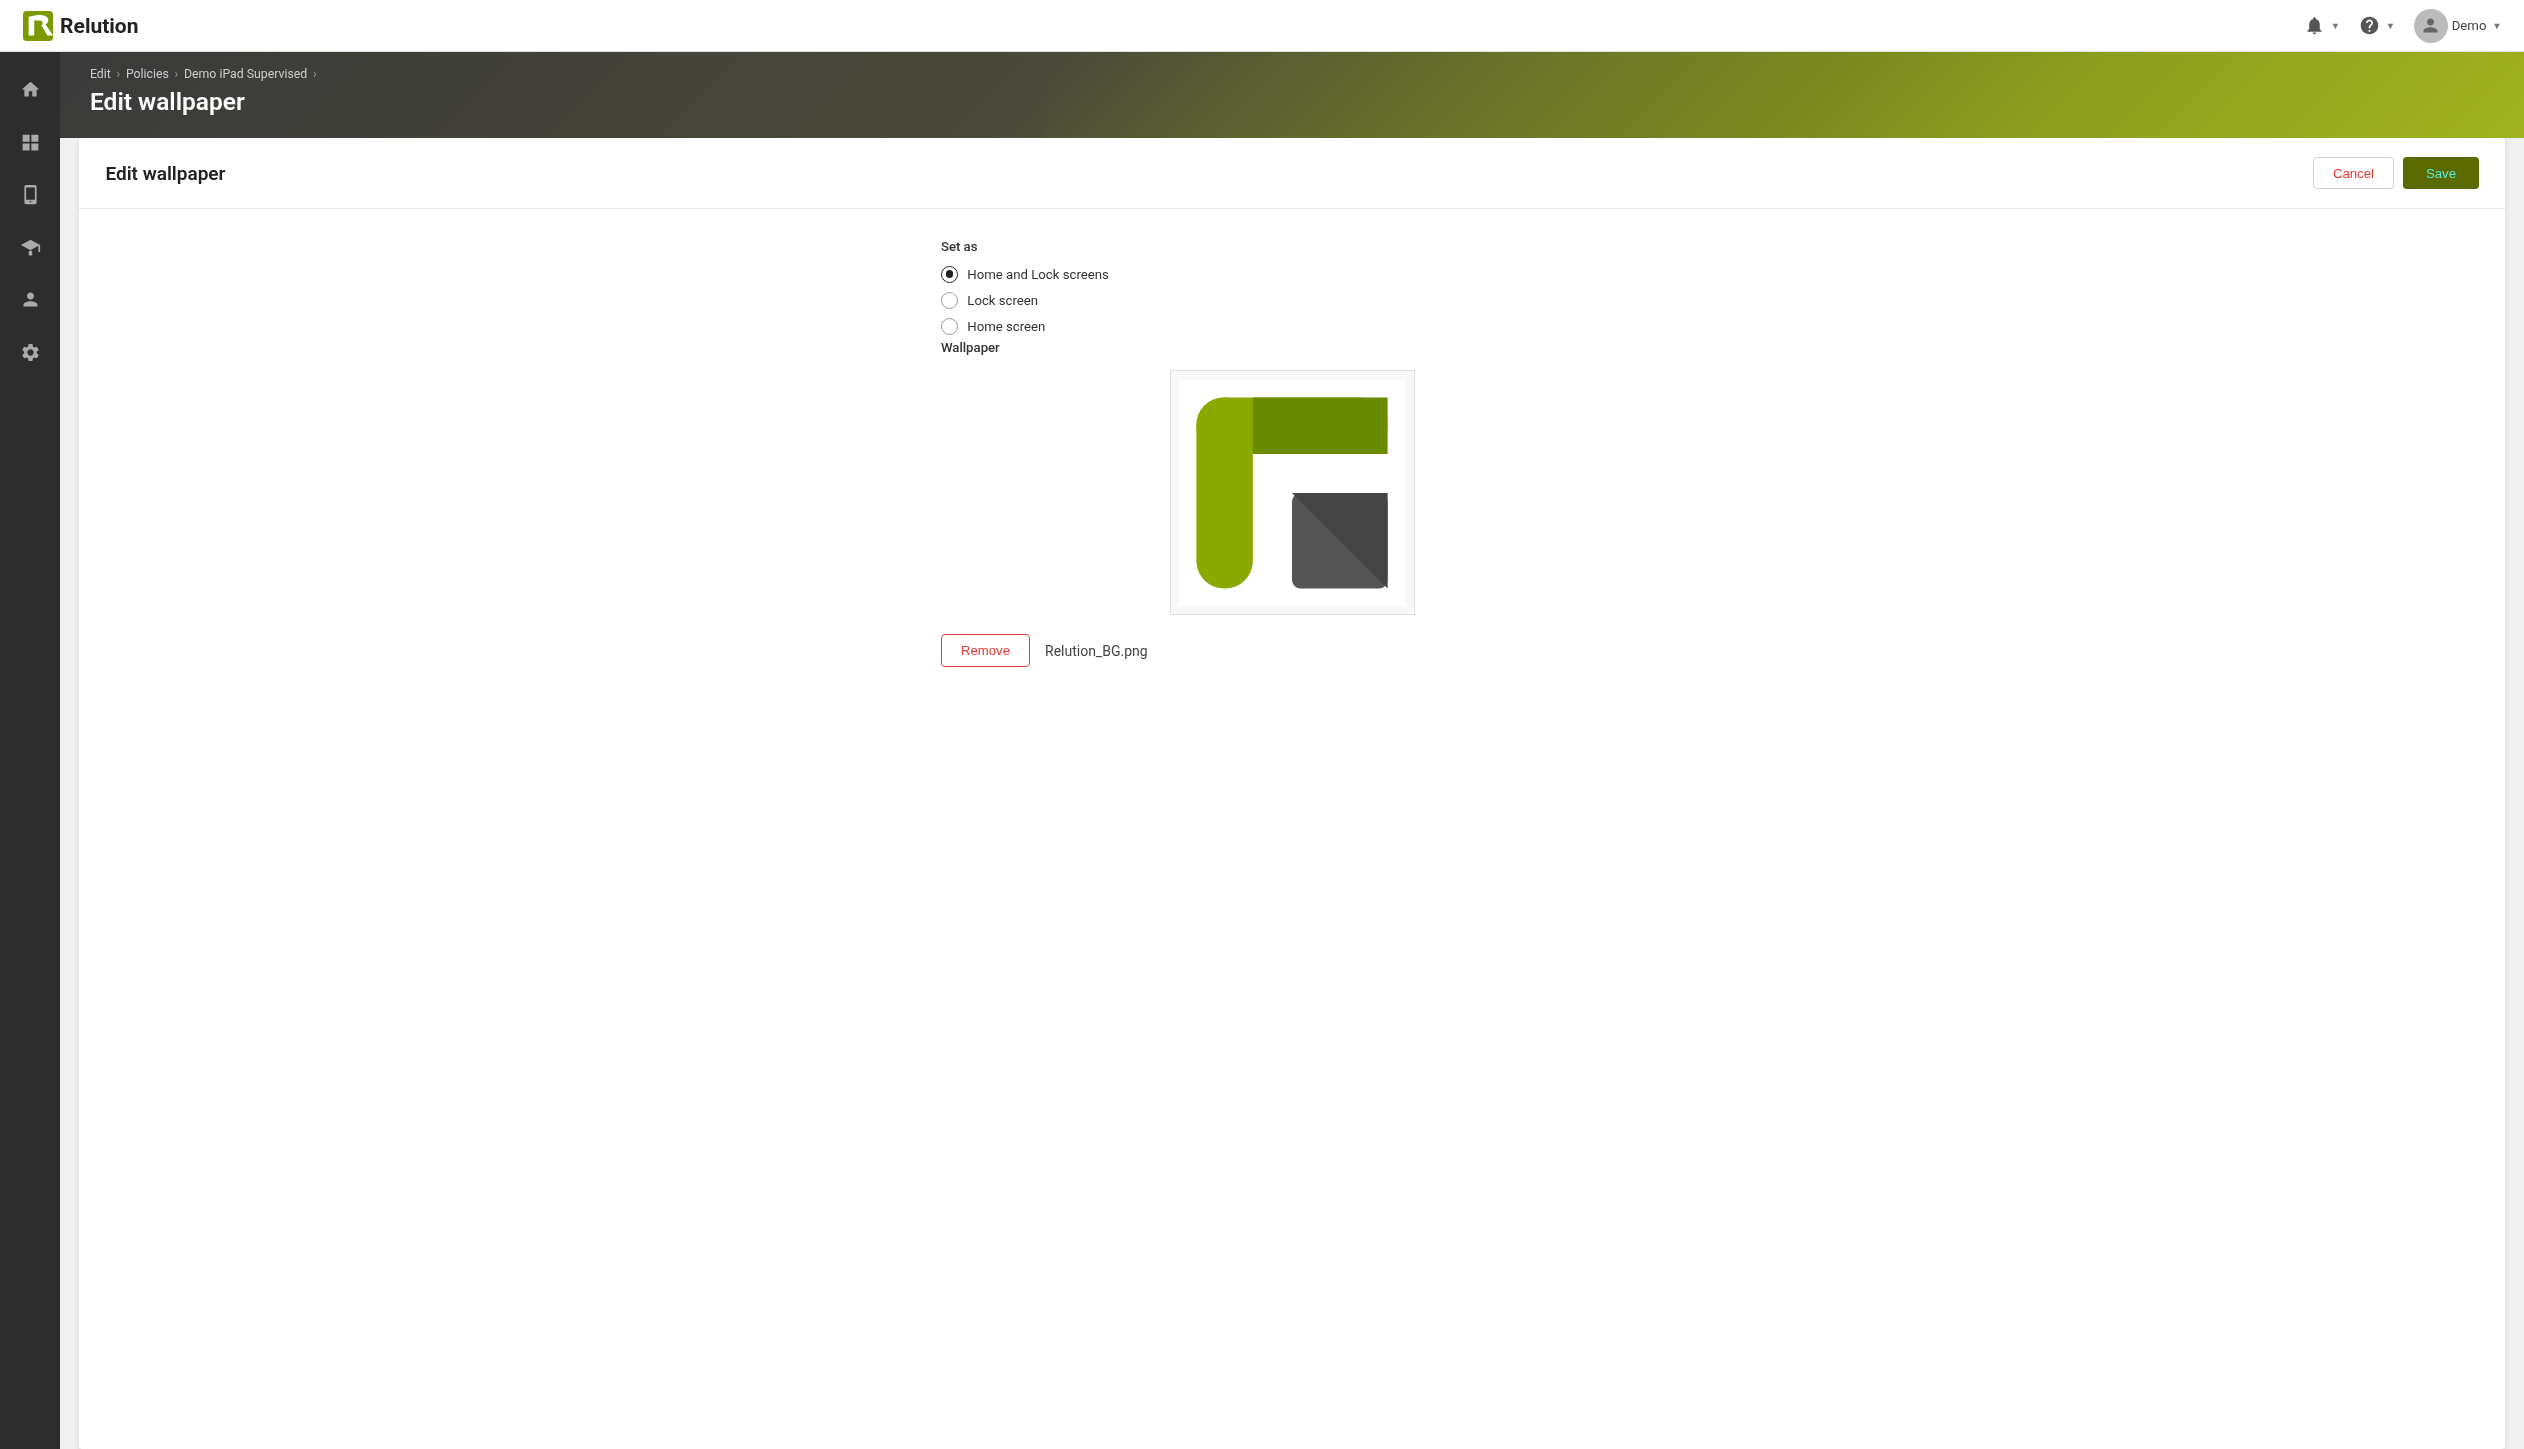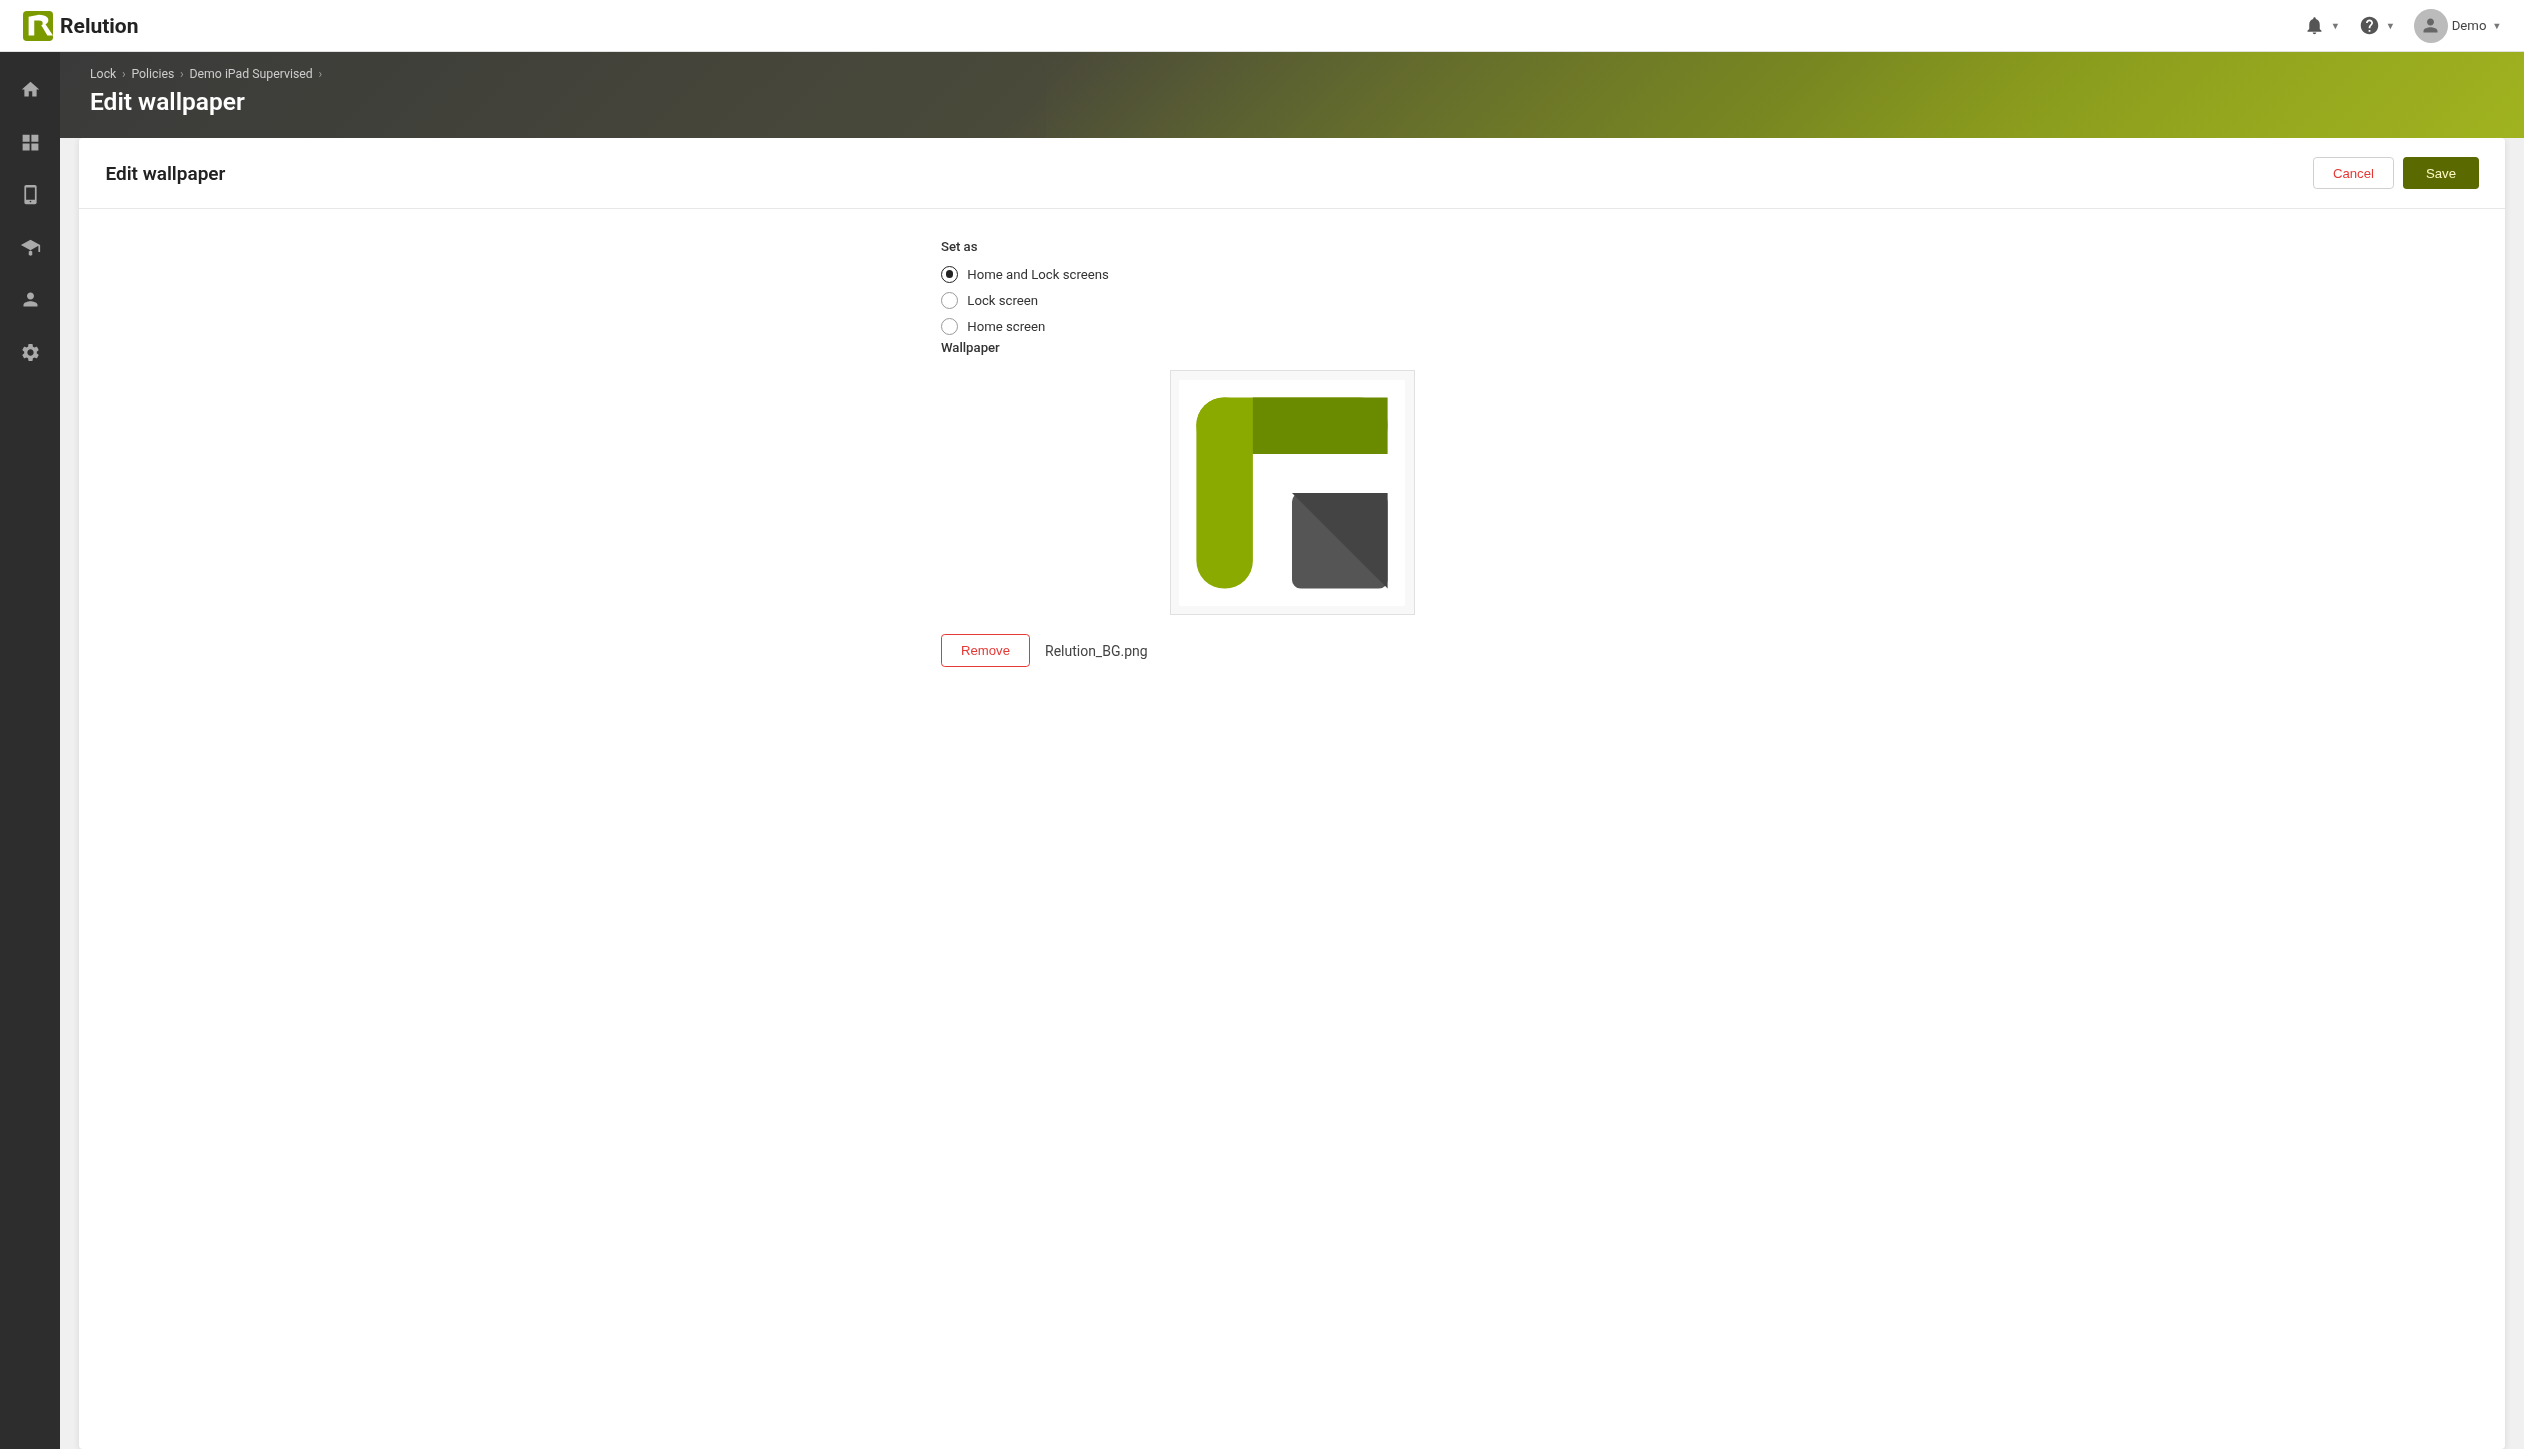--- a/index.html
+++ b/index.html
@@ -158,21 +158,21 @@
       background: #fff;
       color: #e53935;
       border-radius: 3.8px;
       cursor: pointer;
       font-size: 13.2px;
     }
     .btn-save {
       padding: 7.5px 22.6px;
       border: none;
       background: #5a6a00;
-      color: #fef9c3;
+      color: #5eead4;
       border-radius: 3.8px;
       cursor: pointer;
       font-size: 13.2px;
       font-weight: 500;
     }
 
     
     .form-content {
       padding: 30px 26.4px;
       max-width: 755px;
@@ -342,21 +342,21 @@
       <svg viewBox="0 0 24 24" xmlns="http://www.w3.org/2000/svg">
         <path d="M19.14 12.94c.04-.3.06-.61.06-.94s-.02-.64-.07-.94l2.03-1.58c.18-.14.23-.41.12-.61l-1.92-3.32c-.12-.22-.37-.29-.59-.22l-2.39.96c-.5-.38-1.03-.7-1.62-.94l-.36-2.54c-.04-.24-.24-.41-.48-.41h-3.84c-.24 0-.43.17-.47.41l-.36 2.54c-.59.24-1.13.57-1.62.94l-2.39-.96c-.22-.08-.47 0-.59.22L2.74 8.87c-.12.21-.08.47.12.61l2.03 1.58c-.05.3-.09.63-.09.94s.02.64.07.94l-2.03 1.58c-.18.14-.23.41-.12.61l1.92 3.32c.12.22.37.29.59.22l2.39-.96c.5.38 1.03.7 1.62.94l.36 2.54c.05.24.24.41.48.41h3.84c.24 0 .44-.17.47-.41l.36-2.54c.59-.24 1.13-.56 1.62-.94l2.39.96c.22.08.47 0 .59-.22l1.92-3.32c.12-.22.07-.47-.12-.61l-2.01-1.58zM12 15.6c-1.98 0-3.6-1.62-3.6-3.6s1.62-3.6 3.6-3.6 3.6 1.62 3.6 3.6-1.62 3.6-3.6 3.6z"></path>
       </svg>
     </div>
   </aside>
 
   <div class="content-area">
 
     <div class="page-header">
       <div class="breadcrumb">
-        <a>Lock</a>
+        <a>Edit</a>
         <span class="breadcrumb-sep">›</span>
         <a>Policies</a>
         <span class="breadcrumb-sep">›</span>
         <a>Demo iPad Supervised</a>
         <span class="breadcrumb-sep">›</span>
       </div>
       <h1 class="page-title">Edit wallpaper</h1>
     </div>
 
     <div class="form-card">

